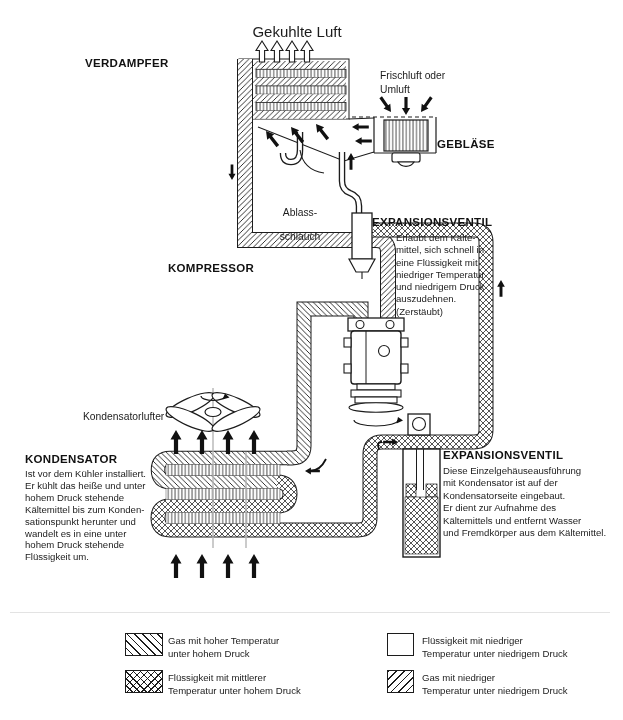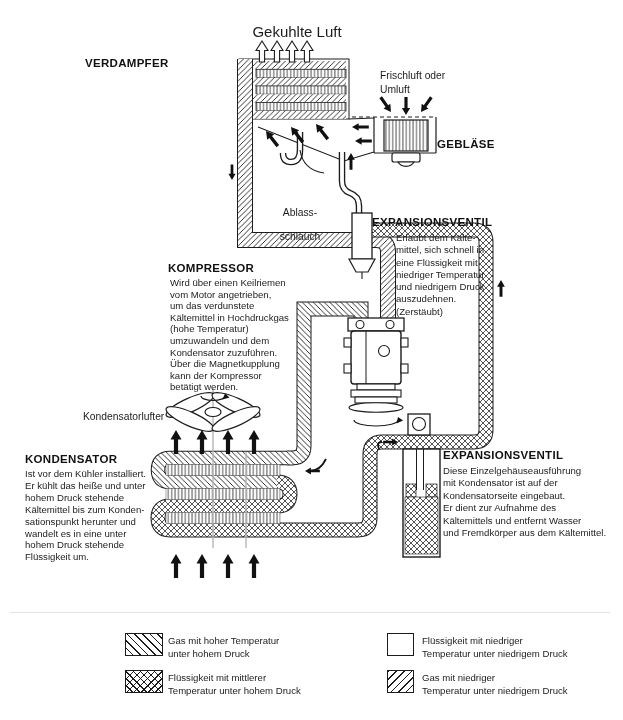--- a/index.html
+++ b/index.html
@@ -208,30 +208,20 @@
 <div class="hdr" style="left:372px;top:216px;">EXPANSIONSVENTIL</div>
 <div class="txt" style="left:396px;top:232px;line-height:12.3px;">Erlaubt dem Kälte-
 mittel, sich schnell in
 eine Flüssigkeit mit
 niedriger Temperatur
 und niedrigem Druck
 auszudehnen.
 (Zerstäubt)</div>
 
 <div class="hdr" style="left:168px;top:262px;">KOMPRESSOR</div>
-<div class="txt" style="left:170px;top:277px;line-height:11.6px;">Wird über einen Keilriemen
-vom Motor angetrieben,
-um das verdunstete
-Kältemittel in Hochdruckgas
-(hohe Temperatur)
-umzuwandeln und dem
-Kondensator zuzuführen.
-Über die Magnetkupplung
-kann der Kompressor
-betätigt werden.</div>
 
 <div class="txt" style="left:83px;top:411px;font-size:10.3px;">Kondensatorlufter</div>
 
 <div class="hdr" style="left:25px;top:453px;">KONDENSATOR</div>
 <div class="txt" style="left:25px;top:468px;line-height:11.9px;">Ist vor dem Kühler installiert.
 Er kühlt das heiße und unter
 hohem Druck stehende
 Kältemittel bis zum Konden-
 sationspunkt herunter und
 wandelt es in eine unter

